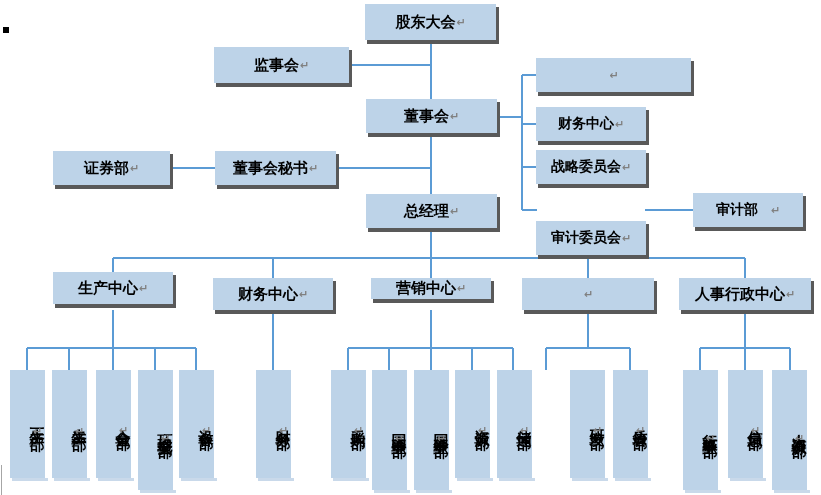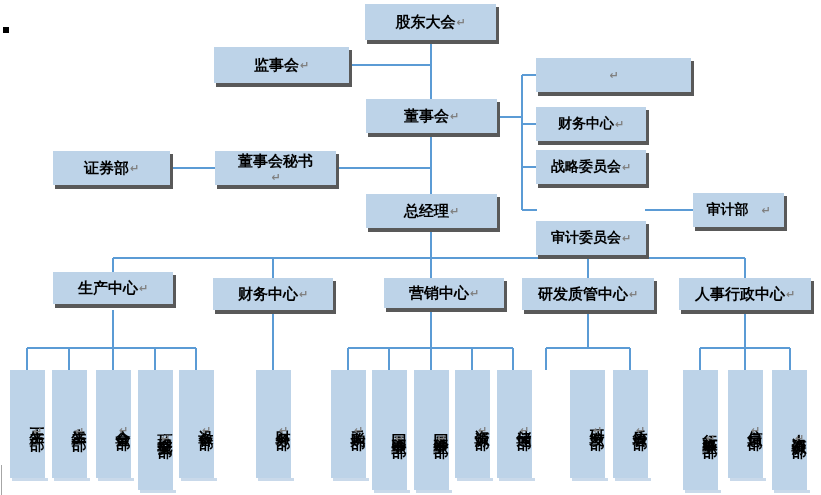--- a/index.html
+++ b/index.html
@@ -158,57 +158,56 @@
   <div class="node shadow" style="left:536px;top:150px;width:110px;height:34px;font-size:14px;">
     <span class="txt">战略委员会</span>
     <span class="pilcrow">↵</span>
   </div>
 
   <div class="node shadow" style="left:536px;top:193px;width:110px;height:34px;font-size:14px;margin-top:28px;">
     <span class="txt">审计委员会</span>
     <span class="pilcrow">↵</span>
   </div>
 
-  <div class="node shadow" style="left:693px;top:193px;width:91px;height:34px;font-size:14px;gap:12px;">
+  <div class="node shadow" style="left:693px;top:193px;width:110px;height:34px;font-size:14px;gap:12px;">
     <span class="txt">审计部</span>
     <span class="pilcrow">↵</span>
   </div>
 
   <div class="node shadow" style="left:53px;top:151px;width:117px;height:34px;font-size:15px;">
     <span class="txt">证券部</span>
     <span class="pilcrow">↵</span>
   </div>
 
-  <div class="node shadow" style="left:215px;top:151px;width:121px;height:34px;font-size:15px;flex-direction:column;">
+  <div class="node shadow" style="left:215px;top:151px;width:121px;height:34px;font-size:15px;">
     <span class="txt">董事会秘书</span>
     <span class="pilcrow">↵</span>
   </div>
 
   <div class="node shadow" style="left:366px;top:194px;width:131px;height:34px;font-size:15px;">
     <span class="txt">总经理</span>
     <span class="pilcrow">↵</span>
   </div>
 
   <div class="node shadow" style="left:53px;top:272px;width:120px;height:32px;font-size:15px;">
     <span class="txt">生产中心</span>
     <span class="pilcrow">↵</span>
   </div>
 
   <div class="node shadow" style="left:213px;top:278px;width:120px;height:32px;font-size:15px;">
     <span class="txt">财务中心</span>
     <span class="pilcrow">↵</span>
   </div>
 
-  <div class="node shadow" style="left:384px;top:278px;width:120px;height:30px;font-size:15px;">
+  <div class="node shadow" style="left:371px;top:278px;width:120px;height:21px;font-size:15px;">
     <span class="txt">营销中心</span>
     <span class="pilcrow">↵</span>
   </div>
 
   <div class="node shadow" style="left:522px;top:278px;width:132px;height:32px;font-size:15px;">
-    <span class="txt">研发质管中心</span>
     <span class="pilcrow">↵</span>
   </div>
 
   <div class="node shadow" style="left:679px;top:278px;width:132px;height:32px;font-size:15px;">
     <span class="txt">人事行政中心</span>
     <span class="pilcrow">↵</span>
   </div>
 
   <div class="node vert" style="left:10px;top:370px;width:35px;height:108px;font-size:15px;">
     <span class="txt">生产一部</span>

